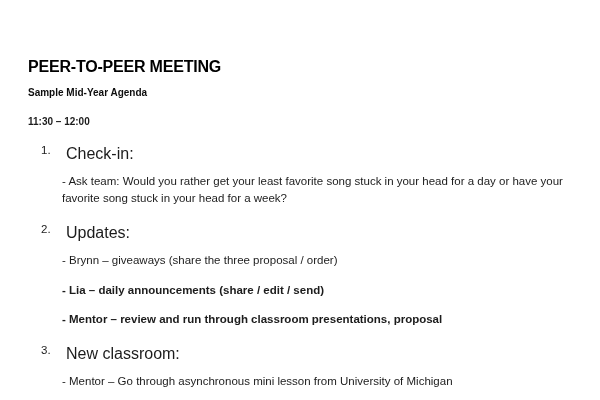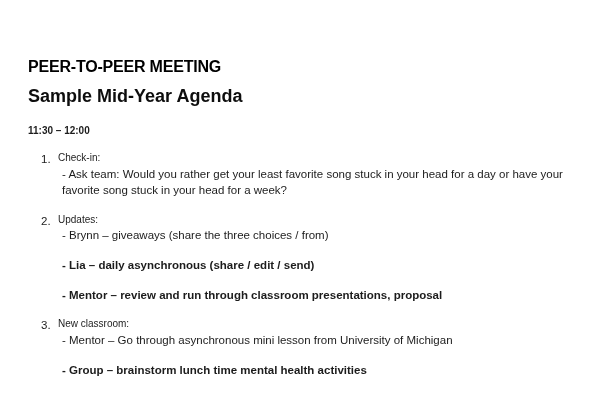--- a/index.html
+++ b/index.html
@@ -35,21 +35,21 @@
   .doc-title {
     font-size: 16px;
     font-weight: 700;
     letter-spacing: -0.2px;
     line-height: 1.08;
     margin: 0 0 6px 0;
     color: #000000;
   }
 
   .doc-subtitle {
-    font-size: 18px;
+    font-size: 10px;
     font-weight: 700;
     line-height: 1.1;
     margin: 12px 0 18px 0;
     color: #0d0d0d;
   }
 
   .time-range {
     font-size: 10px;
     line-height: 1.2;
     margin: 16px 0 14px 0;
@@ -77,23 +77,23 @@
   .item-number {
     position: absolute;
     left: 13px;
     top: 0;
     font-size: 11.5px;
     line-height: 1.45;
     color: #1c1c1c;
   }
 
   .item-heading {
-    font-size: 10px;
+    font-size: 16px;
     line-height: 1.45;
-    margin: 0;
+    margin: 8px;
     color: #1c1c1c;
   }
 
   .sub-list {
     list-style: none;
     margin: 0;
     padding: 0;
   }
 
   
@@ -130,22 +130,22 @@
         <p class="item-heading">Check-in:</p>
         <ul class="sub-list">
           <li class="sub-item">- Ask team: Would you rather get your least favorite song stuck in your head for a day or have your favorite song stuck in your head for a week?</li>
         </ul>
       </li>
 
       <li class="agenda-item">
         <span class="item-number">2.</span>
         <p class="item-heading">Updates:</p>
         <ul class="sub-list">
-          <li class="sub-item">- Brynn – giveaways (share the three choices / from)</li>
-          <li class="sub-item">- Lia – daily asynchronous (share / edit / send)</li>
+          <li class="sub-item">- Brynn – giveaways (share the three proposal / order)</li>
+          <li class="sub-item">- Lia – daily announcements (share / edit / send)</li>
           <li class="sub-item">- Mentor – review and run through classroom presentations, proposal</li>
         </ul>
       </li>
 
       <li class="agenda-item">
         <span class="item-number">3.</span>
         <p class="item-heading">New classroom:</p>
         <ul class="sub-list">
           <li class="sub-item">- Mentor – Go through asynchronous mini lesson from University of Michigan</li>
           <li class="sub-item">- Group – brainstorm lunch time mental health activities</li>

